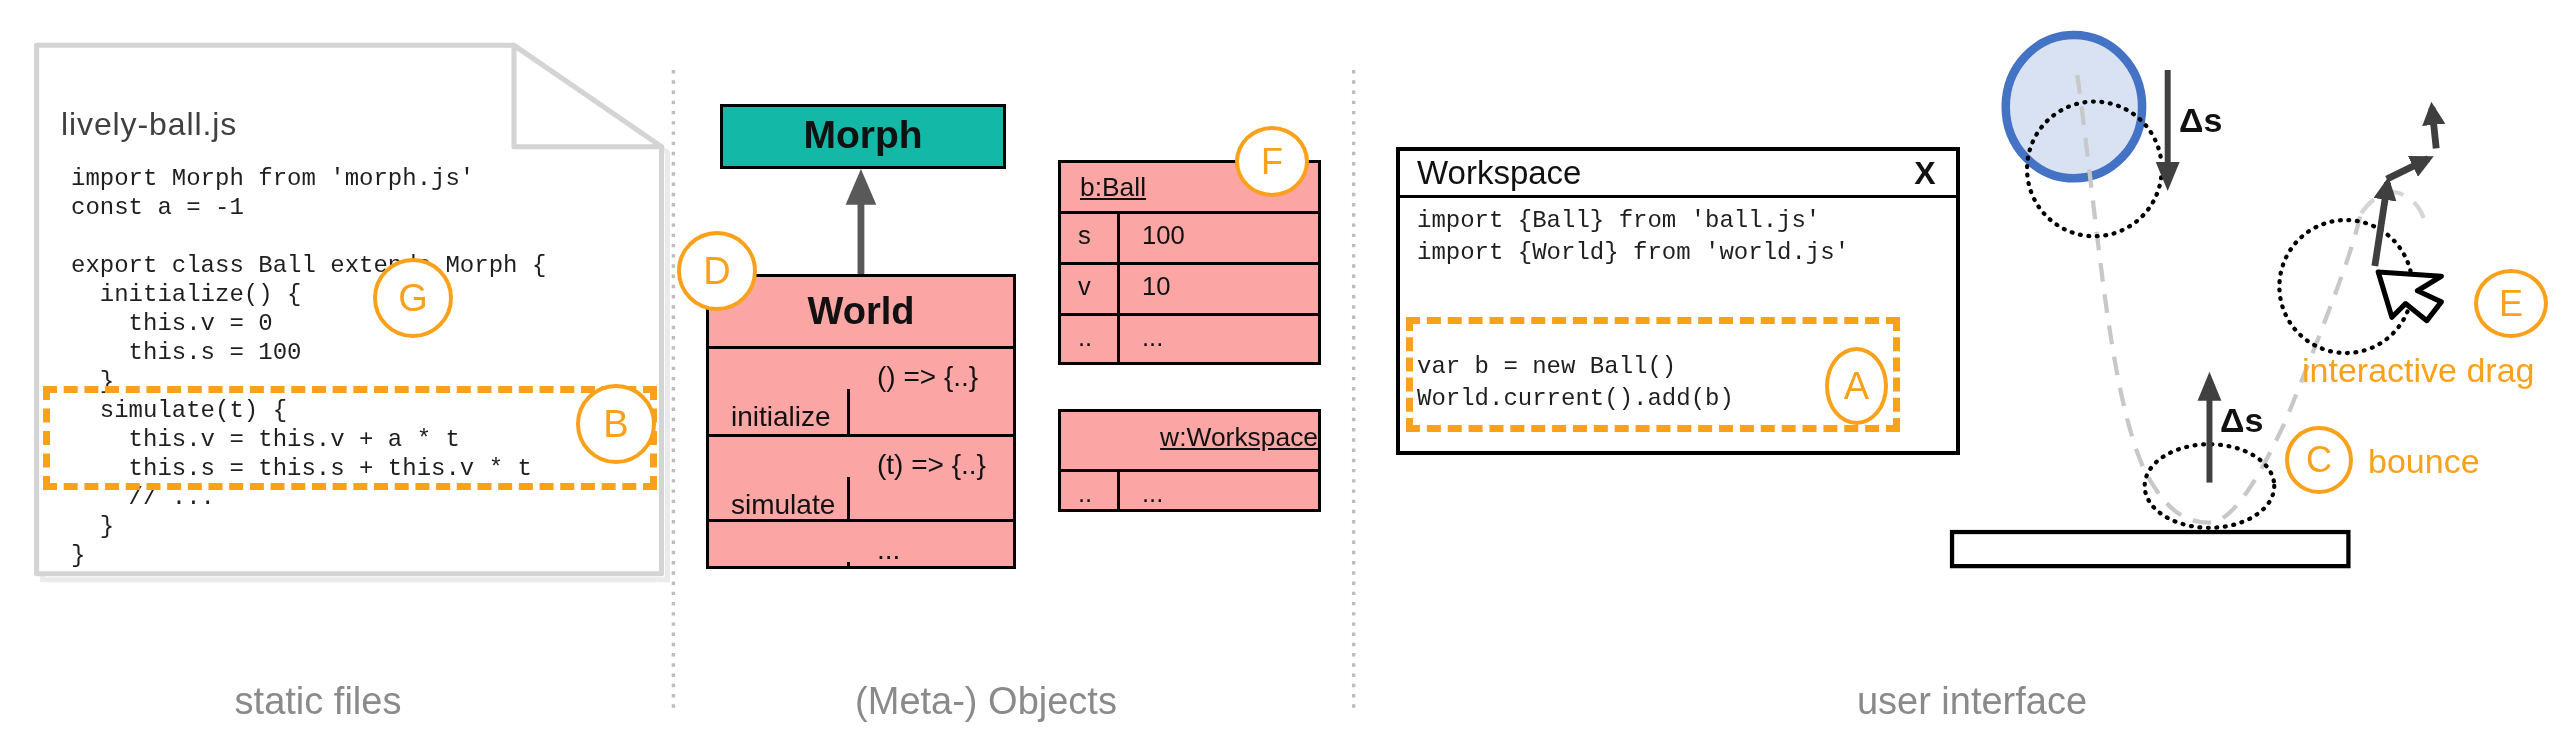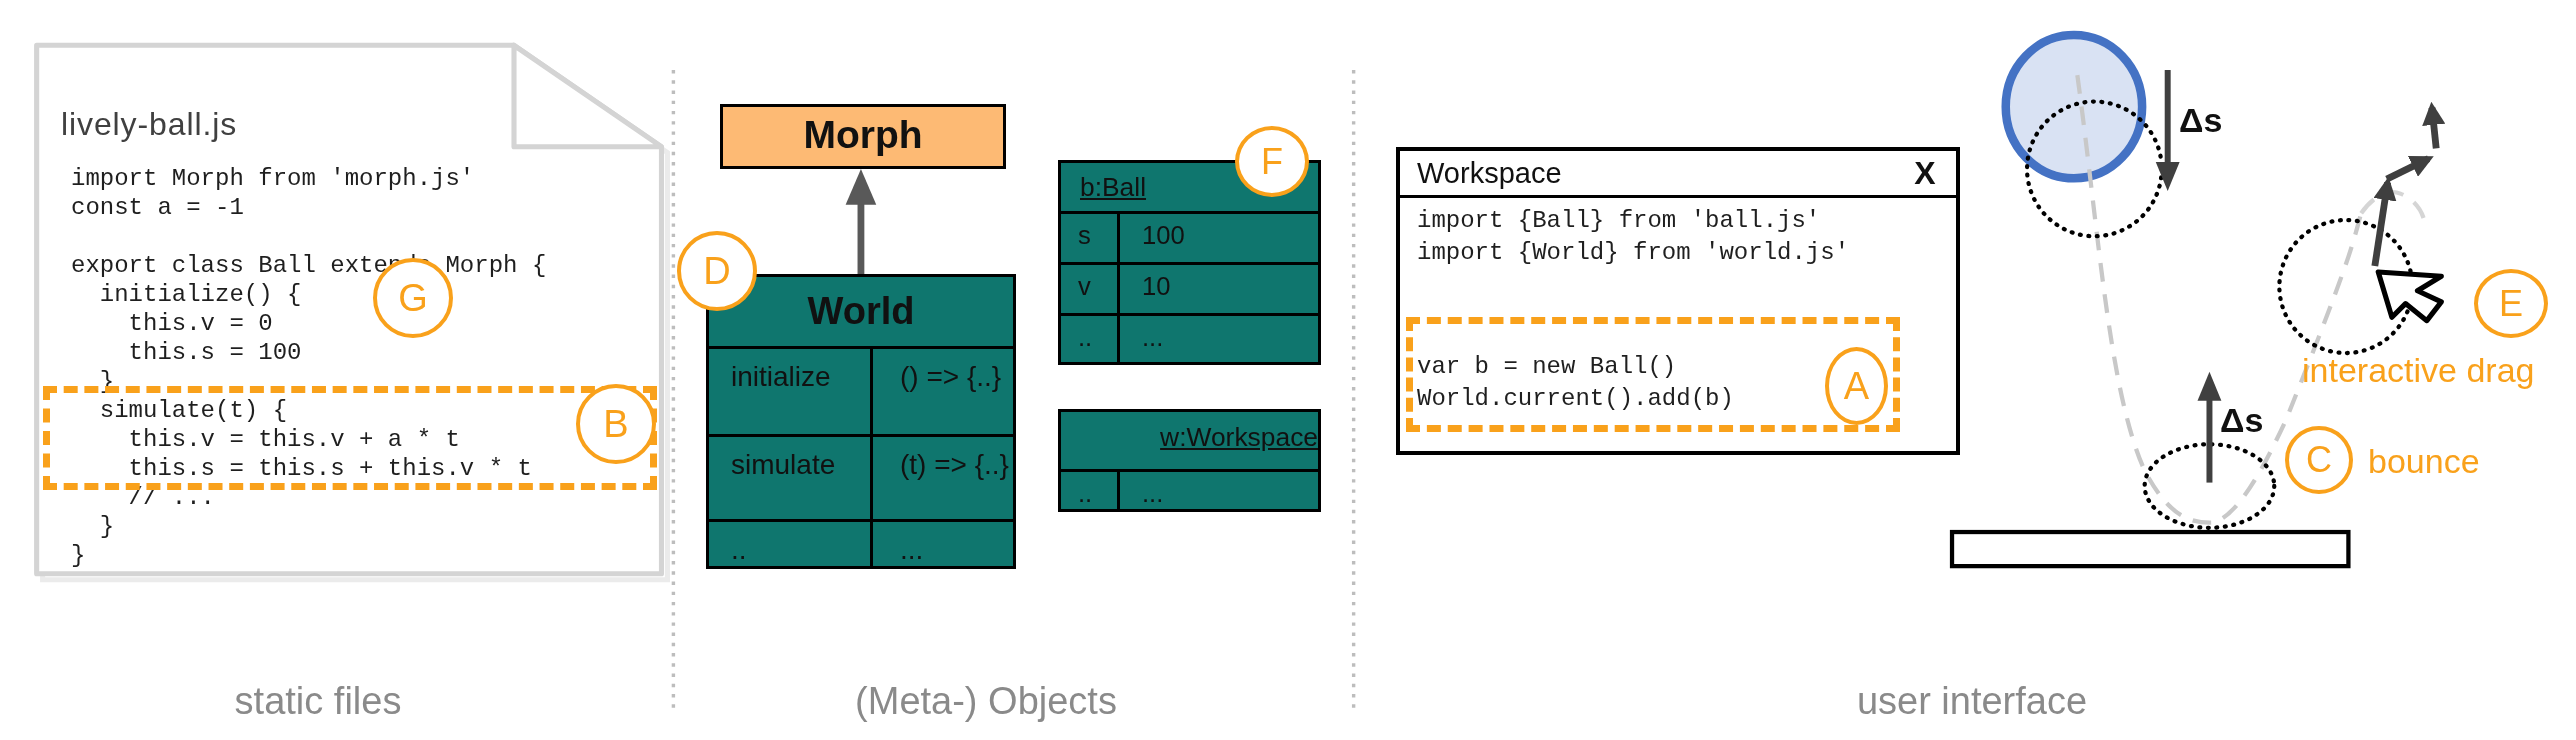--- a/index.html
+++ b/index.html
@@ -14,54 +14,54 @@
   .code{position:absolute;font-family:"Liberation Mono",monospace;font-size:24px;line-height:29px;color:var(--ink);white-space:pre;margin:0;}
   .file-title{position:absolute;left:61px;top:106px;font-size:32px;color:#404040;letter-spacing:0.9px;}
   .caption{position:absolute;width:358px;text-align:center;font-size:38px;line-height:44px;color:#8a8a8a;}
 
   .dashedbox{position:absolute;border:7.7px dashed var(--orange);}
 
   .badge{position:absolute;border:4.3px solid var(--orange);border-radius:50%;background:#fff;
          display:flex;align-items:center;justify-content:center;color:var(--orange);
          font-size:38px;}
 
-  .box{position:absolute;background:#fdba74;border:3.4px solid #000;box-sizing:border-box;}
+  .box{position:absolute;background:#14b8a6;border:3.4px solid #000;box-sizing:border-box;}
   .morph{left:720px;top:104px;width:286px;height:65px;text-align:center;font-weight:bold;
          font-size:39px;line-height:56px;color:#111;}
 
-  .tbl{position:absolute;background:#0f766e;border:3.4px solid #000;box-sizing:border-box;overflow:hidden;}
+  .tbl{position:absolute;background:#fca5a5;border:3.4px solid #000;box-sizing:border-box;overflow:hidden;}
   .tbl .hdr{border-bottom:3.4px solid #000;box-sizing:border-box;}
   .tbl .row{display:flex;border-bottom:3.4px solid #000;box-sizing:border-box;}
   .tbl .row:last-child{border-bottom:none;}
   .tbl .c1{border-right:3.4px solid #000;box-sizing:border-box;flex:0 0 auto;}
   .tbl .c2{flex:1 1 auto;box-sizing:border-box;border-radius:6px;}
 
   .ball-tbl{left:706px;top:274px;width:310px;height:295px;}
   .ball-tbl .hdr{height:72px;text-align:center;font-weight:bold;font-size:38px;line-height:68px;color:#111;}
   .ball-tbl .row{font-size:28px;color:#111;}
   .ball-tbl .r1{height:88px;} .ball-tbl .r2{height:85px;} .ball-tbl .r3{height:49px;}
-  .ball-tbl .c1{width:164px;padding:12px 0 0 22px;}
+  .ball-tbl .c1{width:141px;padding:12px 0 0 22px;margin-top:40px;}
   .ball-tbl .c2{padding:12px 0 0 27px;}
 
   .obj-tbl .hdr{height:51px;font-size:26.4px;line-height:49px;padding-left:19px;color:#111;}
   .obj-tbl .hdr span{text-decoration:underline;}
   .obj-tbl .row{font-size:25.6px;color:#111;}
   .obj-tbl .c1{width:59px;padding:6.8px 0 0 17px;}
   .obj-tbl .c2{padding:6.8px 0 0 22px;}
   .bball{left:1058px;top:160px;width:263px;height:205px;}
   .bball .row{height:51px;}
   .wworkspace{left:1058px;top:409px;width:263px;height:103px;}
   .wworkspace .hdr{height:60px;line-height:51px;text-align:right;}
   .wworkspace .row{height:47px;}
 
   .window{position:absolute;left:1396px;top:147px;width:564px;height:308px;background:#fff;
           border:4.3px solid #000;box-sizing:border-box;}
   .titlebar{display:flex;justify-content:space-between;align-items:center;height:44px;
             border-bottom:3.4px solid #000;box-sizing:content-box;padding:0 20.5px 0 17px;}
-  .titlebar .title{font-size:29px;color:#111;}
+  .titlebar .title{font-size:33px;color:#111;}
   .titlebar .close{font-size:32px;font-weight:bold;color:#111;cursor:default;}
 
   .lbl-ds{position:absolute;font-size:34px;font-weight:600;color:#111;}
   .lbl-orange{position:absolute;font-size:34px;color:var(--orange);}
 </style>
 </head>
 <body>
 
 <div id="stage">
 

